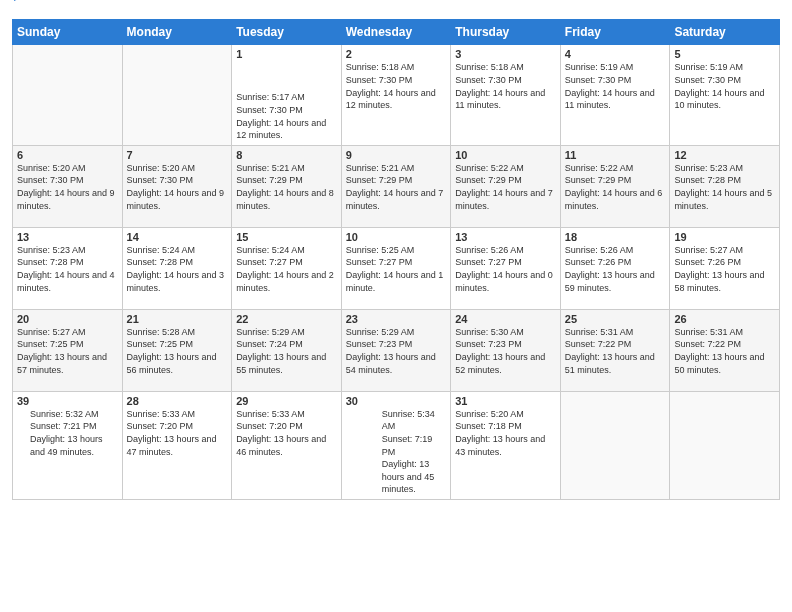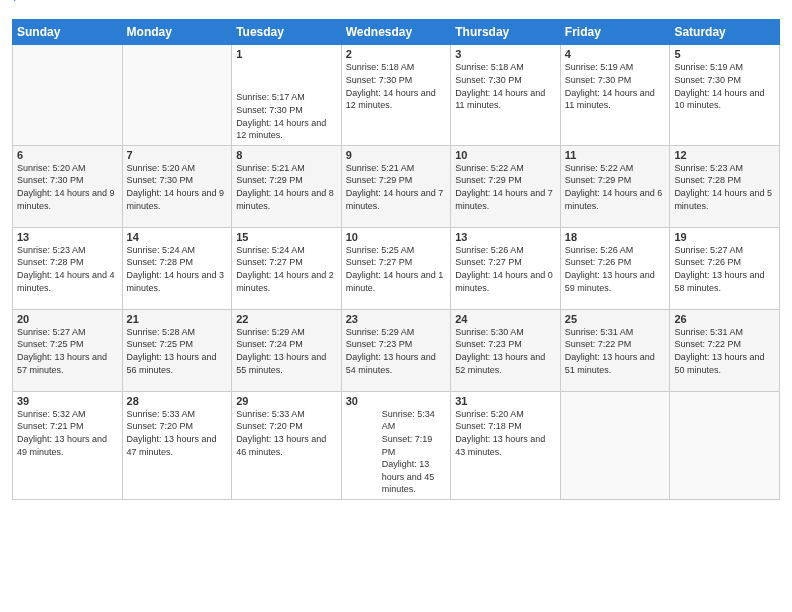--- a/index.html
+++ b/index.html
@@ -294,21 +294,21 @@
           <td>
             <span class="day-num">26</span>
             <div class="day-info" style="white-space: pre-line;">Sunrise: 5:31 AM
 Sunset: 7:22 PM
 Daylight: 13 hours and 50 minutes.</div>
           </td>
         </tr>
         <tr class="row-odd">
           <td>
             <span class="day-num">39</span>
-            <div class="day-info" style="white-space: pre-line;">Sunrise: 5:32 AM
+            <div class="day-info" style="white-space: pre-line; margin-left: 13px;">Sunrise: 5:32 AM
 Sunset: 7:21 PM
 Daylight: 13 hours and 49 minutes.</div>
           </td>
           <td>
             <span class="day-num">28</span>
             <div class="day-info" style="white-space: pre-line;">Sunrise: 5:33 AM
 Sunset: 7:20 PM
 Daylight: 13 hours and 47 minutes.</div>
           </td>
           <td>

